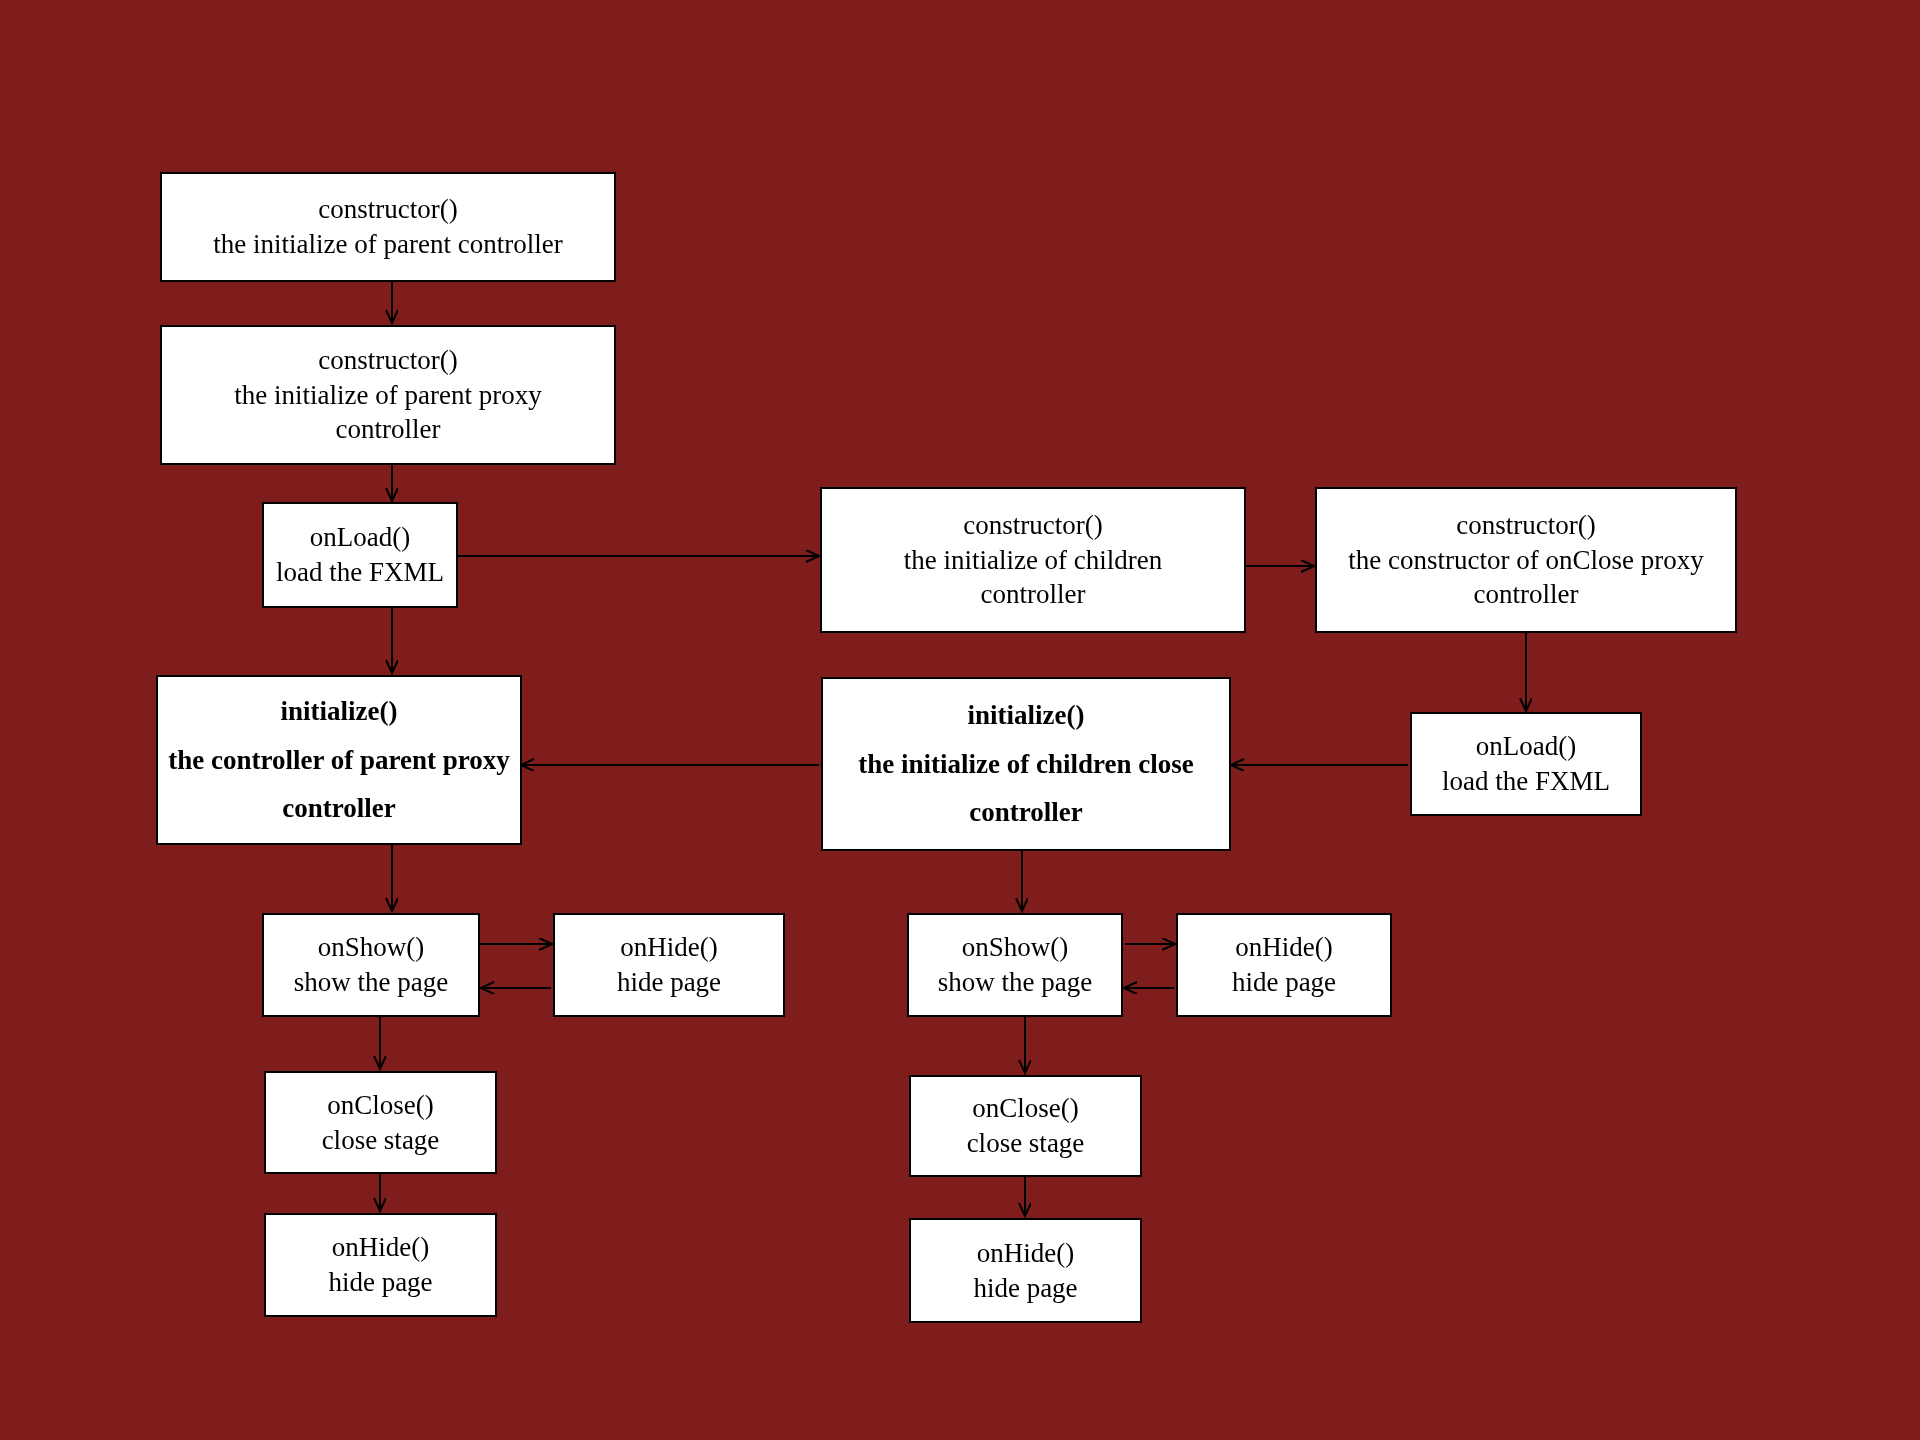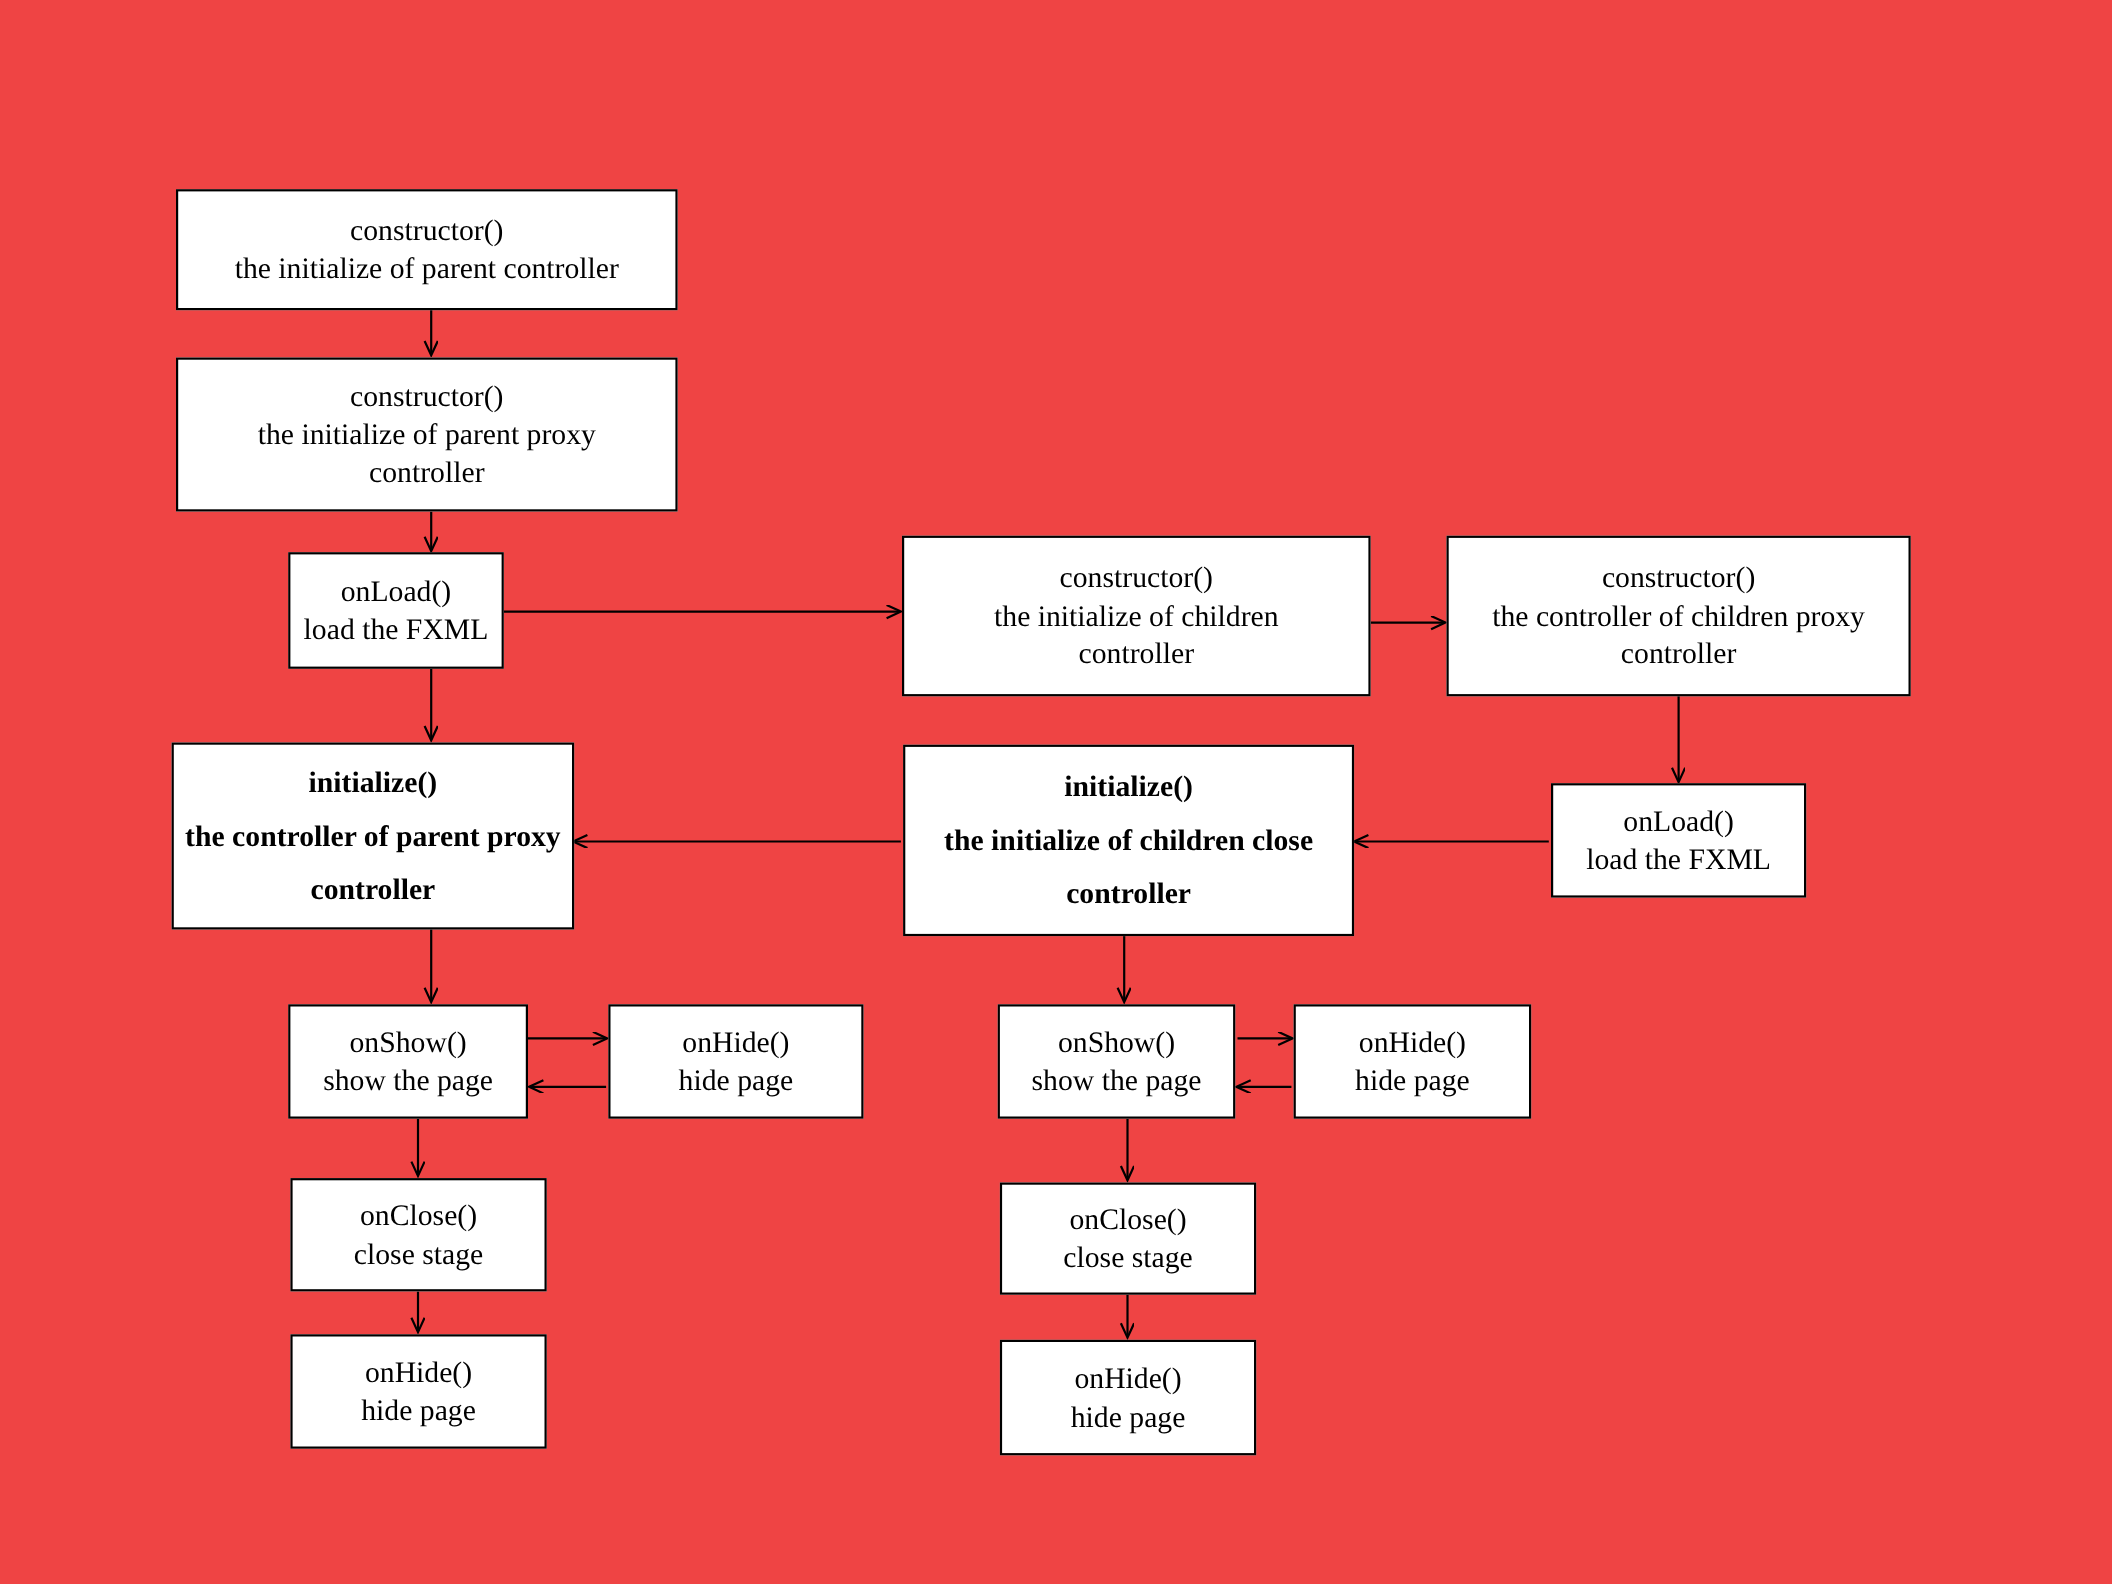--- a/index.html
+++ b/index.html
@@ -4,21 +4,21 @@
 <style>
   html, body {
     margin: 0;
     padding: 0;
     background: #ffffff;
   }
   #canvas {
     position: relative;
     width: 1920px;
     height: 1440px;
-    background: #ef4444;
+    background: #7f1d1d;
     font-family: "Liberation Serif", "DejaVu Serif", serif;
     overflow: hidden;
   }
   .node {
     position: absolute;
     box-sizing: border-box;
     border: 2px solid #000000;
     background: #ffffff;
     display: flex;
     flex-direction: column;
@@ -111,21 +111,21 @@
   </div>
 
   <div class="node" style="left:820px; top:487px; width:426px; height:146px;">
     <span class="line">constructor()</span>
     <span class="line">the initialize of children</span>
     <span class="line">controller</span>
   </div>
 
   <div class="node" style="left:1315px; top:487px; width:422px; height:146px;">
     <span class="line">constructor()</span>
-    <span class="line">the controller of children proxy</span>
+    <span class="line">the constructor of onClose proxy</span>
     <span class="line">controller</span>
   </div>
 
   <div class="node" style="left:1410px; top:712px; width:232px; height:104px;">
     <span class="line">onLoad()</span>
     <span class="line">load the FXML</span>
   </div>
 
   <div class="node spaced" style="left:156px; top:675px; width:366px; height:170px;">
     <span class="line">initialize()</span>

